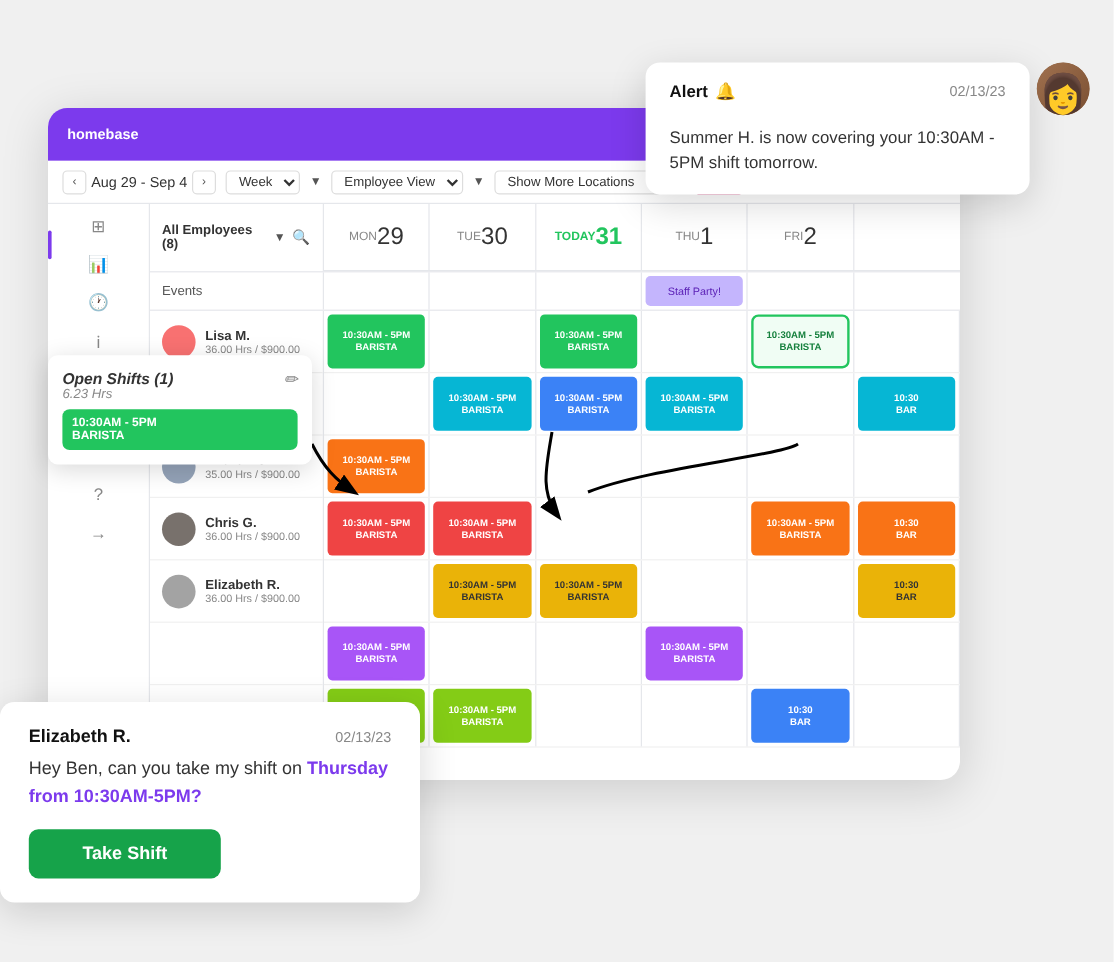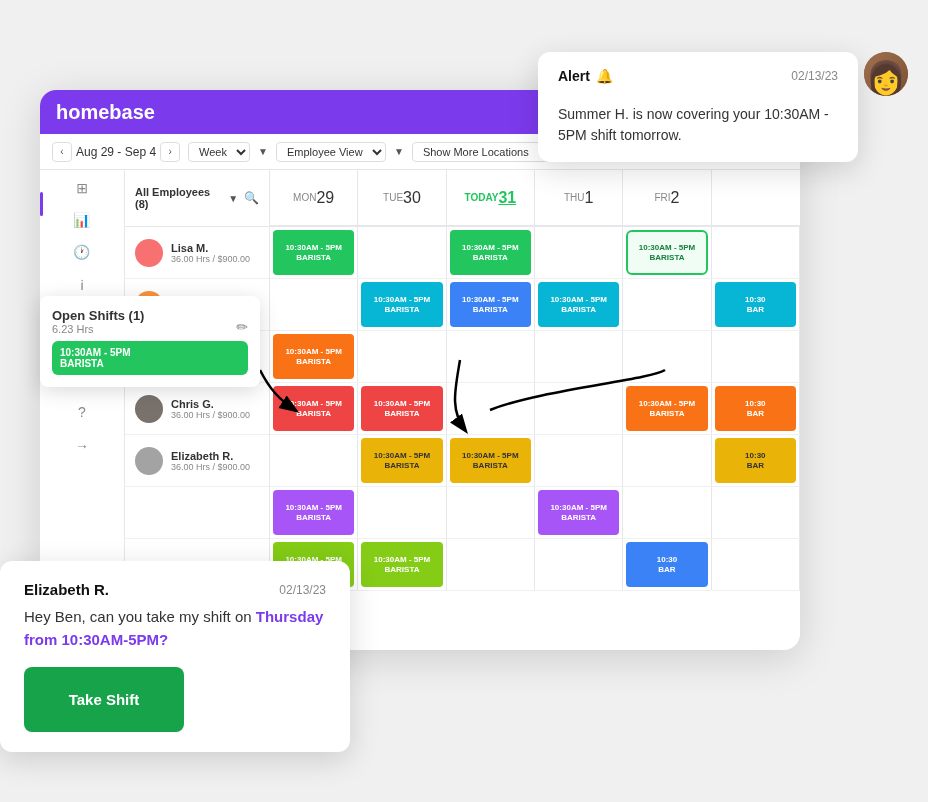--- a/index.html
+++ b/index.html
@@ -29,21 +29,21 @@
     .header-bar {
       background: #7c3aed;
       height: 44px;
       display: flex;
       align-items: center;
       padding: 0 16px;
       gap: 16px;
     }
     .header-logo {
       color: white;
-      font-size: 20px;
+      font-size: 12px;
       font-weight: 700;
     }
 
     
     .toolbar {
       background: white;
       height: 36px;
       display: flex;
       align-items: center;
       padding: 0 12px;
@@ -166,26 +166,26 @@
       border-right: 1px solid #e5e7eb;
       font-size: 11px;
     }
     .day-name {
       font-size: 10px;
       color: #888;
       text-transform: uppercase;
       font-weight: 500;
     }
     .day-num {
-      font-size: 16px;
+      font-size: 20px;
       font-weight: 400;
       color: #333;
     }
     .day-header.today .day-name { color: #22c55e; font-weight: 700; }
-    .day-header.today .day-num { color: #22c55e; font-weight: 700; text-decoration: underline; }
+    .day-header.today .day-num { color: #22c55e; font-weight: 700; }
     .grid-row {
       display: grid;
       grid-template-columns: repeat(6, 1fr);
       height: 52px;
       border-bottom: 1px solid #f0f0f0;
     }
     .grid-cell {
       border-right: 1px solid #e5e7eb;
       padding: 3px;
       display: flex;
@@ -243,22 +243,23 @@
       width: 220px;
       background: white;
       border-radius: 8px;
       box-shadow: 0 4px 20px rgba(0,0,0,0.15);
       padding: 12px;
       z-index: 20;
     }
     .open-shifts-header {
       display: flex;
       justify-content: space-between;
-      align-items: flex-end;
+      align-items: flex-start;
       margin-bottom: 4px;
+      font-style: italic;
     }
     .open-shifts-title {
       font-size: 13px;
       font-weight: 700;
       color: #333;
     }
     .open-shifts-hrs {
       font-size: 11px;
       color: #888;
     }
@@ -302,21 +303,21 @@
     }
     .message-highlight {
       color: #7c3aed;
       font-weight: 700;
     }
     .take-shift-btn {
       background: #16a34a;
       color: white;
       border: none;
       border-radius: 8px;
-      padding: 24px 32px;
+      padding: 12px 32px;
       font-size: 15px;
       font-weight: 600;
       cursor: pointer;
       width: 160px;
     }
 
     
     .alert-card {
       position: absolute;
       top: 52px;
@@ -469,20 +470,35 @@
             <span class="day-name">THU</span>
             <span class="day-num">1</span>
           </div>
           <div class="day-header">
             <span class="day-name">FRI</span>
             <span class="day-num">2</span>
           </div>
         </div>
       </div>
 
+      <div style="display:flex; border-bottom:1px solid #e5e7eb; height:32px;">
+        <div style="width:145px;flex-shrink:0;border-right:1px solid #e5e7eb;padding:0 10px;display:flex;align-items:center;">
+          <span style="font-size:11px;color:#555;">Events</span>
+        </div>
+        <div style="flex:1;display:grid;grid-template-columns:repeat(6,1fr);">
+          <div style="border-right:1px solid #e5e7eb;"></div>
+          <div style="border-right:1px solid #e5e7eb;"></div>
+          <div style="border-right:1px solid #e5e7eb;"></div>
+          <div style="border-right:1px solid #e5e7eb;padding:3px;">
+            <div class="staff-party" style="font-size:9px;background:#c4b5fd;border-radius:4px;color:#5b21b6;padding:2px 4px;text-align:center;">Staff Party!</div>
+          </div>
+          <div style="border-right:1px solid #e5e7eb;"></div>
+          <div></div>
+        </div>
+      </div>
 
       <div style="flex:1;display:flex;overflow:hidden;">
 
         <div style="width:145px;flex-shrink:0;border-right:1px solid #e5e7eb;">
 
           <div class="employee-row">
             <div class="avatar" style="background:#f87171;"></div>
             <div class="employee-info">
               <div class="employee-name">Lisa M.</div>
               <div class="employee-meta">36.00 Hrs / $900.00</div>

